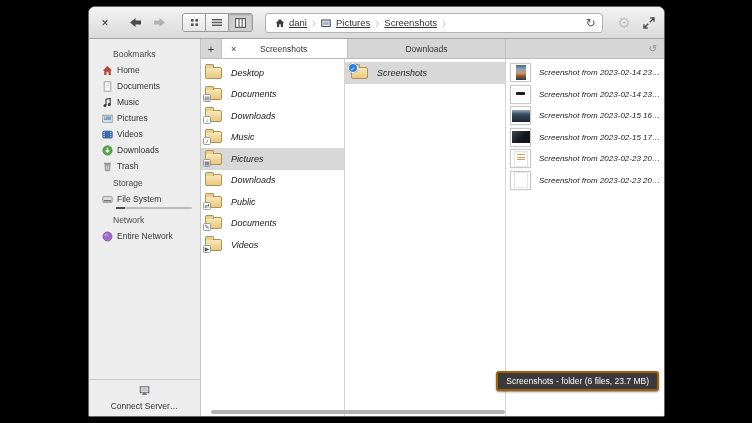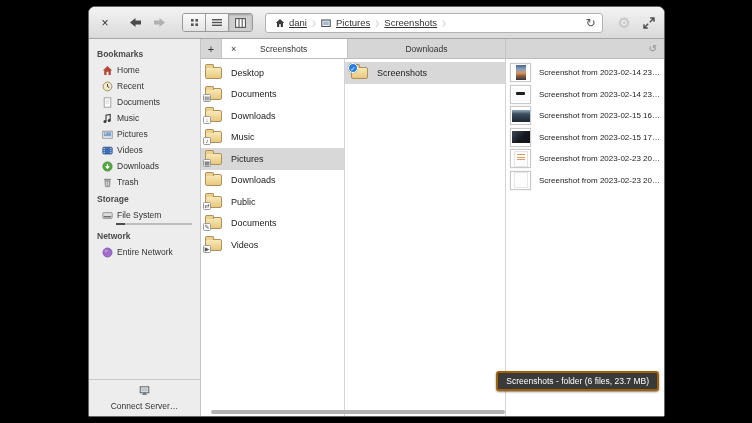--- a/index.html
+++ b/index.html
@@ -30,21 +30,21 @@
   .refresh-btn { margin-left:auto; color:#555; font-size:12px; line-height:1; }
   .gear-btn { color:#c3c3c3; font-size:15px; margin:0 4px 0 6px; line-height:1; }
   .expand-btn { margin-left:8px; display:flex; align-items:center; }
 
   
   .body-row { position:absolute; top:32px; left:0; right:0; bottom:0; display:flex; }
 
   
   .sidebar { width:112px; background:#ededed; border-right:1px solid #c4c4c4;
     position:relative; font-size:8.5px; color:#333; padding-top:6px; flex:none; }
-  .sb-header { font-weight:bold; color:#4a4a4a; padding:4px 0 3px 8px; }
+  .sb-header { font-weight:normal; color:#4a4a4a; padding:4px 0 3px 8px;margin-left:16px; }
   .sb-item { display:flex; align-items:center; gap:4px; padding:2px 0 2px 13px; height:16px; }
   .sb-icon { width:11px; height:11px; flex:none; display:flex; align-items:center; justify-content:center; }
   .usage-bar { margin:0 8px 2px 27px; height:2px; background:#bdbdbd; border-radius:1px; position:relative; }
   .usage-bar::before { content:""; position:absolute; left:0; top:0; bottom:0; width:9px; background:#4d4d4d; }
   .connect-server { position:absolute; bottom:0; left:0; right:0; border-top:1px solid #c9c9c9;
     display:flex; align-items:center; gap:5px; padding:5px 8px; background:#ededed;flex-direction:column; }
 
   
   .main { flex:1; display:flex; flex-direction:column; position:relative; background:#fff; min-width:0; }
   .tabbar { height:20px; background:#d6d6d6; border-bottom:1px solid #bcbcbc;
@@ -52,21 +52,21 @@
   .newtab-btn { width:21px; display:flex; align-items:center; justify-content:center;
     font-size:11px; border-right:1px solid #c3c3c3; }
   .tab { display:flex; align-items:center; border-right:1px solid #c3c3c3; position:relative; }
   .tab.active { width:126px; background:#fff; }
   .tab.inactive { width:158px; justify-content:center; }
   .tab-close { padding:0 0 0 9px; font-size:9px; color:#333; }
   .tab-label-active { flex:1; text-align:center; padding-right:16px; }
   .restore-btn { margin-left:auto; display:flex; align-items:center; padding-right:7px; color:#8e8e8e; font-size:10px; }
 
   .columns { flex:1; display:flex; position:relative; overflow:hidden; }
-  .col { padding-top:3px; overflow:hidden; }
+  .col { padding-top:3px; overflow:hidden;font-style:italic; }
   .col-a { width:144px; border-right:1px solid #d4d4d4; flex:none; }
   .col-b { width:161px; border-right:1px solid #d4d4d4; flex:none; }
   .col-c { flex:1; min-width:0; }
 
   .row { height:21.5px; display:flex; align-items:center; gap:9px; padding-left:6px;
     font-size:9px; color:#222; white-space:nowrap; }
   .row.selected { background:#d8d8d8; }
 
   .folder { width:17px; height:12px; background:linear-gradient(#f9e9b8,#e8c87e);
     border:1px solid #b1915a; border-radius:2px; position:relative; flex:none; }
@@ -208,29 +208,20 @@
           <svg width="11" height="11" viewBox="0 0 11 11">
                 <path d="M0.8 5.4 L5.5 1 L10.2 5.4 H8.8 V10 H2.2 V5.4 Z" fill="#b24a3b"></path>
                 <rect x="4.6" y="6.8" width="1.8" height="3.2" fill="#fff"></rect>
               </svg>
         </span>
         <span>Home</span>
       </div>
       <div class="sb-item">
         <span class="sb-icon">
           <svg width="11" height="11" viewBox="0 0 11 11">
-                <circle cx="5.5" cy="5.5" r="4.4" fill="#f2ead0" stroke="#a39156" stroke-width="1"></circle>
-                <path d="M5.5 3 V5.6 L7.3 6.6" stroke="#444" stroke-width="1" fill="none"></path>
-              </svg>
-        </span>
-        <span>Recent</span>
-      </div>
-      <div class="sb-item">
-        <span class="sb-icon">
-          <svg width="11" height="11" viewBox="0 0 11 11">
                 <rect x="2.2" y="0.8" width="6.6" height="9.4" fill="#fff" stroke="#9a9a9a" stroke-width="0.9"></rect>
                 <line x1="3.5" y1="3" x2="7.5" y2="3" stroke="#ccc" stroke-width="0.7"></line>
                 <line x1="3.5" y1="4.6" x2="7.5" y2="4.6" stroke="#ccc" stroke-width="0.7"></line>
                 <line x1="3.5" y1="6.2" x2="7.5" y2="6.2" stroke="#ccc" stroke-width="0.7"></line>
               </svg>
         </span>
         <span>Documents</span>
       </div>
       <div class="sb-item">
         <span class="sb-icon">

